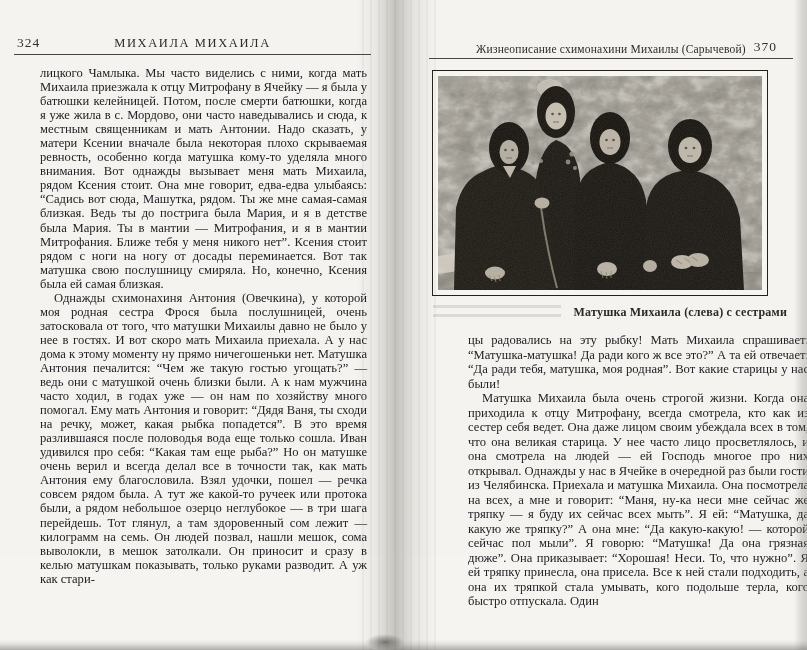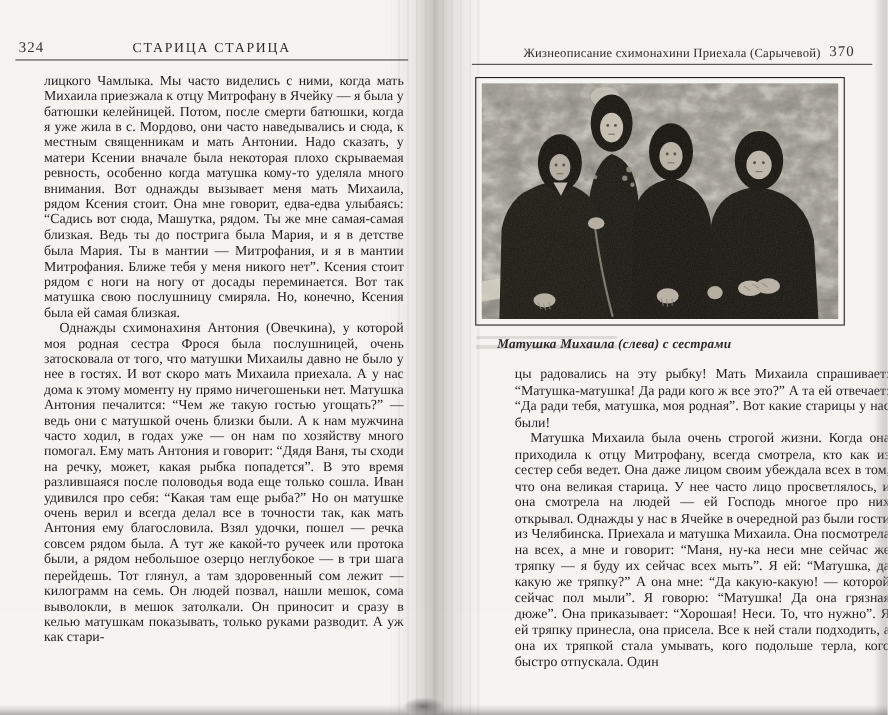--- a/index.html
+++ b/index.html
@@ -34,21 +34,21 @@
   .col p.indent{text-indent:14px;}
 
   
   .photo{
     position:absolute;left:432px;top:70px;margin:0;
     border:1.6px solid #24211d;background:#f7f5f1;padding:5px;
     line-height:0;
   }
   .caption{
     position:absolute;left:452px;top:305px;width:335px;
-    text-align:left;font-style:italic;font-weight:bold;
+    text-align:right;font-weight:bold;
     font-size:12px;color:#2b2a28;letter-spacing:0.2px;
   }
   .bleed-lines{
     position:absolute;left:433px;top:301px;width:128px;height:18px;
     background:repeating-linear-gradient(0deg,
       transparent 0 2px, rgba(118,124,114,0.20) 2px 5px, transparent 5px 9px);
     filter:blur(0.7px);
   }
 
   
@@ -74,29 +74,29 @@
       rgba(90,88,84,0.18) 60%, rgba(122,120,116,0.30) 100%);
   }
 </style>
 </head>
 <body>
 
 <div class="scan">
 
   <div class="hdr hdr-left">
     <span class="pn">324</span>
-    <span class="ttl">СТАРИЦА СТАРИЦА</span>
+    <span class="ttl">МИХАИЛА МИХАИЛА</span>
   </div>
   <div class="col col-left">
     <p>лицкого Чамлыка. Мы часто виделись с ними, когда мать Михаила приезжала к отцу Митрофану в Ячейку — я была у батюшки келейницей. Потом, после смерти батюшки, когда я уже жила в с. Мордово, они часто наведывались и сюда, к местным священникам и мать Антонии. Надо сказать, у матери Ксении вначале была некоторая плохо скрываемая ревность, особенно когда матушка кому-то уделяла много внимания. Вот однажды вызывает меня мать Михаила, рядом Ксения стоит. Она мне говорит, едва-едва улыбаясь: “Садись вот сюда, Машутка, рядом. Ты же мне самая-самая близкая. Ведь ты до пострига была Мария, и я в детстве была Мария. Ты в мантии — Митрофания, и я в мантии Митрофания. Ближе тебя у меня никого нет”. Ксения стоит рядом с ноги на ногу от досады переминается. Вот так матушка свою послушницу смиряла. Но, конечно, Ксения была ей самая близкая.</p>
     <p class="indent">Однажды схимонахиня Антония (Овечкина), у которой моя родная сестра Фрося была послушницей, очень затосковала от того, что матушки Михаилы давно не было у нее в гостях. И вот скоро мать Михаила приехала. А у нас дома к этому моменту ну прямо ничегошеньки нет. Матушка Антония печалится: “Чем же такую гостью угощать?” — ведь они с матушкой очень близки были. А к нам мужчина часто ходил, в годах уже — он нам по хозяйству много помогал. Ему мать Антония и говорит: “Дядя Ваня, ты сходи на речку, может, какая рыбка попадется”. В это время разлившаяся после половодья вода еще только сошла. Иван удивился про себя: “Какая там еще рыба?” Но он матушке очень верил и всегда делал все в точности так, как мать Антония ему благословила. Взял удочки, пошел — речка совсем рядом была. А тут же какой-то ручеек или протока были, а рядом небольшое озерцо неглубокое — в три шага перейдешь. Тот глянул, а там здоровенный сом лежит — килограмм на семь. Он людей позвал, нашли мешок, сома выволокли, в мешок затолкали. Он приносит и сразу в келью матушкам показывать, только руками разводит. А уж как стари-</p>
   </div>
 
   <div class="hdr hdr-right">
-    <span class="ttl">Жизнеописание схимонахини Приехала (Сарычевой)</span>
+    <span class="ttl">Жизнеописание схимонахини Михаилы (Сарычевой)</span>
     <span class="pn">370</span>
   </div>
 
   <figure class="photo">
     <svg width="324" height="214" viewBox="0 0 324 214" xmlns="http://www.w3.org/2000/svg" role="img">
       <defs>
         <filter id="foliageF" x="-5%" y="-5%" width="110%" height="110%">
           <feTurbulence type="fractalNoise" baseFrequency="0.055 0.075" numOctaves="4" seed="9"></feTurbulence>
           <feColorMatrix type="saturate" values="0"></feColorMatrix>
           <feComponentTransfer>

